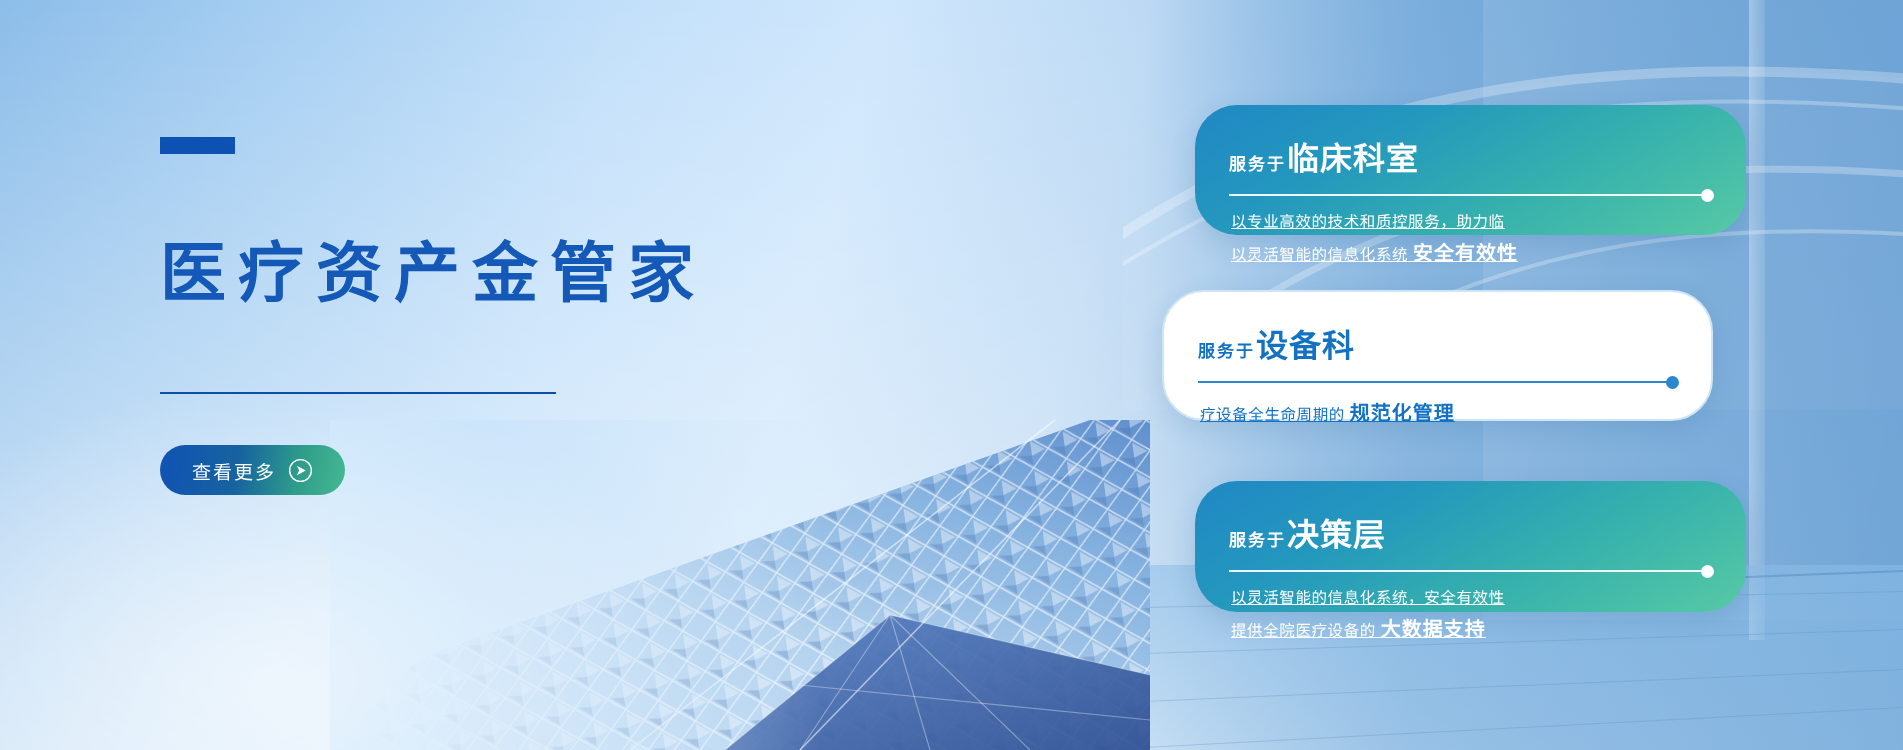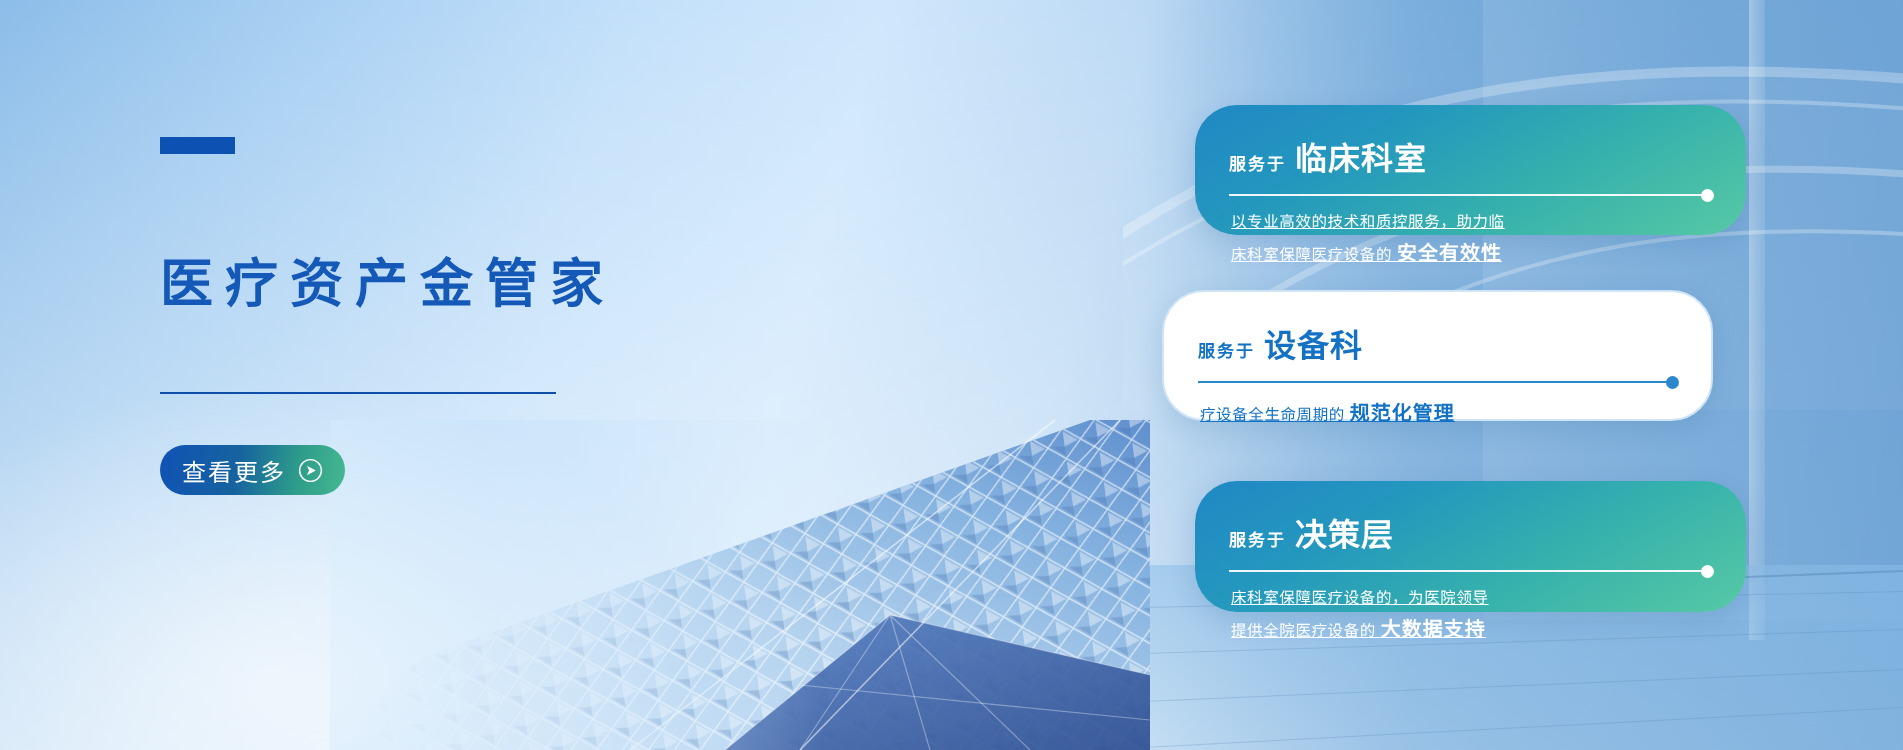--- a/index.html
+++ b/index.html
@@ -88,44 +88,43 @@
   .left { position:absolute; left:160px; top:0; width:640px; height:750px; }
 
   .accent-bar {
     position:absolute; left:0; top:137px;
     width:75px; height:17px;
     background:#0d52b3;
   }
 
   .headline {
     position:absolute; left:0; top:240px;
-    font-size:53px; line-height:1;
+    font-size:66px; line-height:1;
     font-weight:bold;
     letter-spacing:12px;
     color:#1459b8;
-    margin-top:17px;
   }
 
   .rule {
     position:absolute; left:0; top:392px;
     width:396px; height:2px;
     background:#0d4fa8;
   }
 
   .cta {
     position:absolute; left:0; top:445px;
     width:185px; height:50px;
     border:none; border-radius:26px;
     background:linear-gradient(100deg,#1052b5 0%,#16639f 42%,#2e9d8a 74%,#46b892 100%);
     color:#fff;
     display:flex; align-items:center; justify-content:center; gap:12px;
     cursor:pointer;
   }
   .cta-label {
-    font-size:24px; letter-spacing:2px; font-weight:500; color:#fff;
+    font-size:19px; letter-spacing:2px; font-weight:500; color:#fff;
   }
   .cta-arrow { width:25px; height:25px; display:block; flex:0 0 auto; }
 
   
   .cards { position:absolute; left:1195px; top:0; width:600px; height:750px; }
 
   .card {
     position:absolute;
     border-radius:42px;
     padding:28px 34px 0 34px;
@@ -138,21 +137,21 @@
     background:#ffffff;
     border:2px solid #cfe4f6;
     box-shadow:0 8px 26px rgba(30,90,140,0.14);
   }
 
   .c1 { left:0;  top:105px; width:551px; height:130px; }
   .c2 { left:-33px; top:290px; width:551px; height:131px; }
   .c3 { left:0;  top:481px; width:551px; height:131px; }
 
   .card-head {
-    display:flex; align-items:baseline; gap:9px;
+    display:flex; align-items:baseline; gap:1px;
     white-space:nowrap;
   }
   .head-pre { font-size:17px; font-weight:bold; letter-spacing:2px; }
   .head-main { font-size:32px; font-weight:bold; letter-spacing:1px; }
 
   .card-divider {
     position:relative;
     margin:11px 0 9px 0;
     height:10px;
   }
@@ -279,21 +278,21 @@
         <span class="head-pre">服务于</span>
         <span class="head-main">临床科室</span>
       </div>
       <div class="card-divider">
         <span class="line"></span>
         <span class="dot"></span>
       </div>
       <div class="card-body">
         <div class="line-pad">以专业高效的技术和质控服务，助力临</div>
         <div class="line-pad">
-          <span>床科室保障医疗设备的</span>
+          <span>以灵活智能的信息化系统</span>
           <span class="em">安全有效性</span>
         </div>
       </div>
     </div>
 
     <div class="card plain c2">
       <div class="card-head">
         <span class="head-pre">服务于</span>
         <span class="head-main">设备科</span>
       </div>
@@ -312,21 +311,21 @@
     <div class="card grad c3">
       <div class="card-head">
         <span class="head-pre">服务于</span>
         <span class="head-main">决策层</span>
       </div>
       <div class="card-divider">
         <span class="line"></span>
         <span class="dot"></span>
       </div>
       <div class="card-body">
-        <div class="line-pad">床科室保障医疗设备的，为医院领导</div>
+        <div class="line-pad">以灵活智能的信息化系统，安全有效性</div>
         <div class="line-pad">
           <span>提供全院医疗设备的</span>
           <span class="em">大数据支持</span>
         </div>
       </div>
     </div>
 
   </div>
 </div>
 

